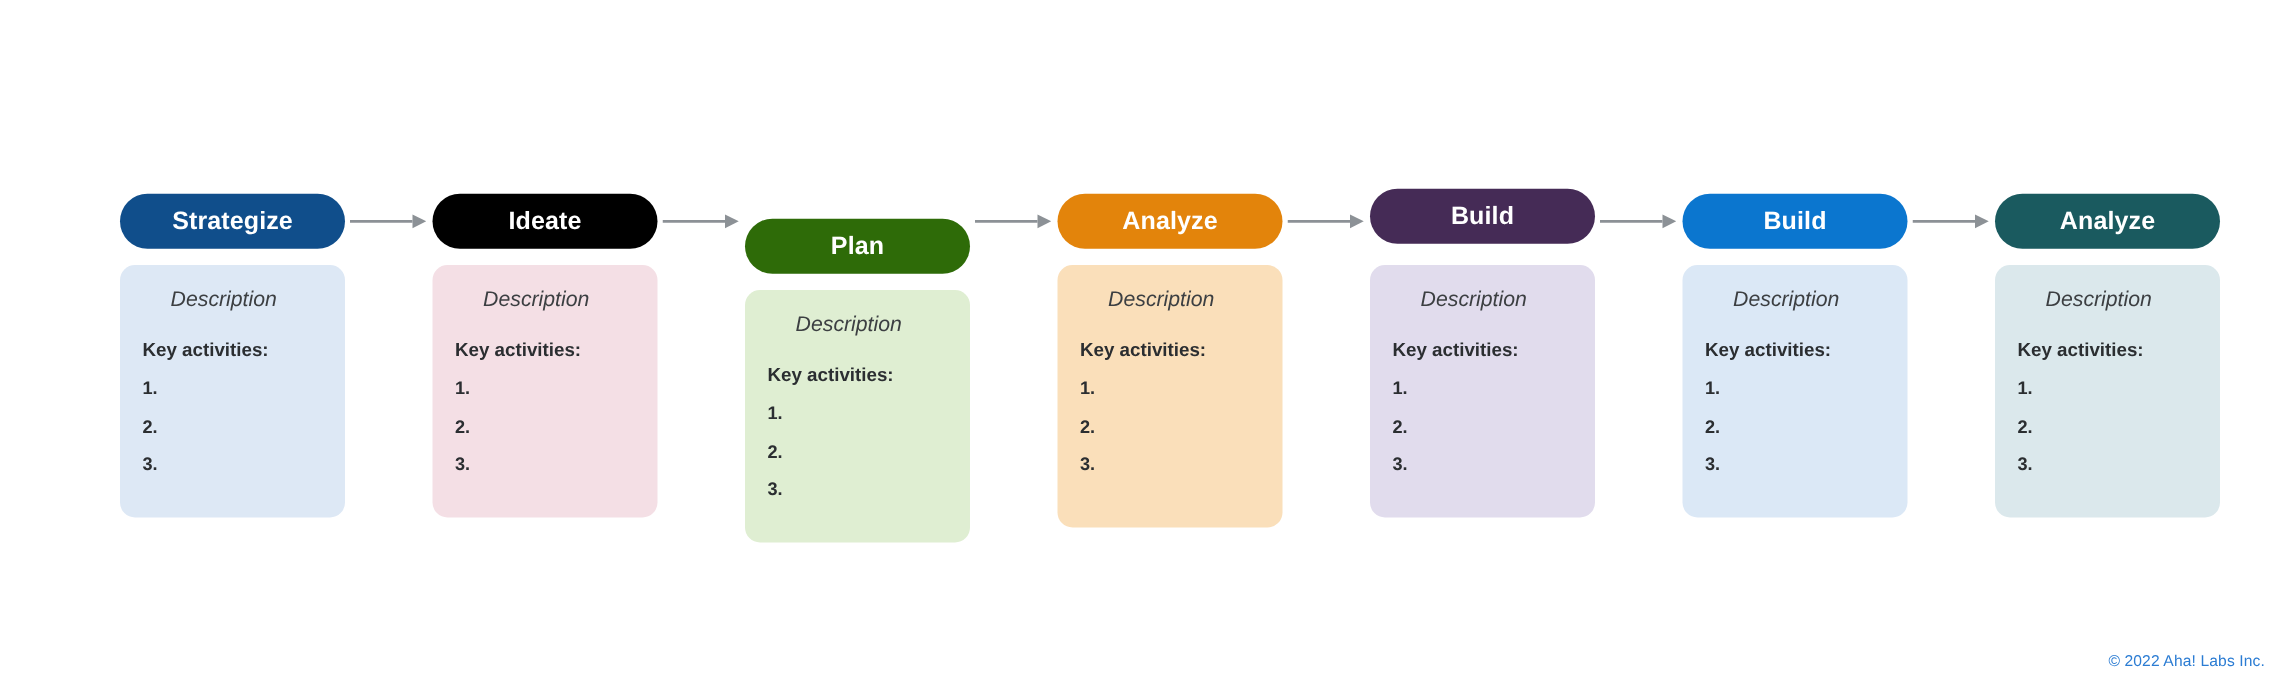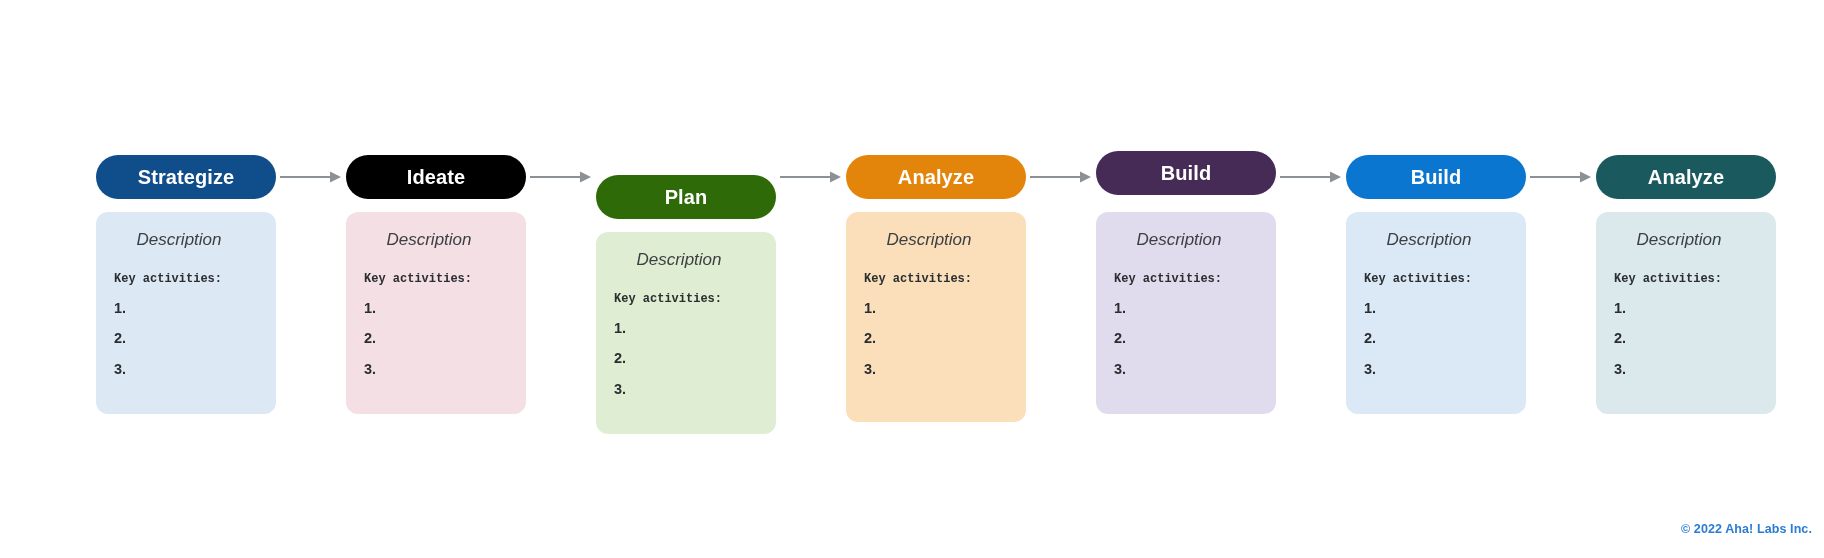--- a/index.html
+++ b/index.html
@@ -73,26 +73,25 @@
   .card-description {
     text-align: center;
     font-style: italic;
     font-size: 17px;
     color: #3c3f42;
     line-height: 1.2;
     margin-bottom: 22px;
   }
 
   .card-key-label {
-    font-size: 12px;
+    font-size: 15px;
     font-weight: bold;
     color: #2b2e31;
     line-height: 1.2;
     margin-bottom: 13px;
-    font-family: Liberation Mono, monospace;
   }
 
   .card-step {
     font-size: 14.5px;
     font-weight: bold;
     color: #2b2e31;
     line-height: 1.2;
     margin-bottom: 13px;
   }
   .card-step:last-child { margin-bottom: 0; }
@@ -107,21 +106,21 @@
     justify-content: center;
   }
   .connector svg { display: block; }
 
   
   #footer-credit {
     position: absolute;
     right: 24px;
     top: 522px;
     font-size: 12.5px;
-    font-weight: bold;
+    font-weight: normal;
     color: #2b7cd3;
     letter-spacing: 0.1px;
     white-space: nowrap;
   }
 </style>
 </head>
 <body>
 
 <div id="diagram-root">
 

